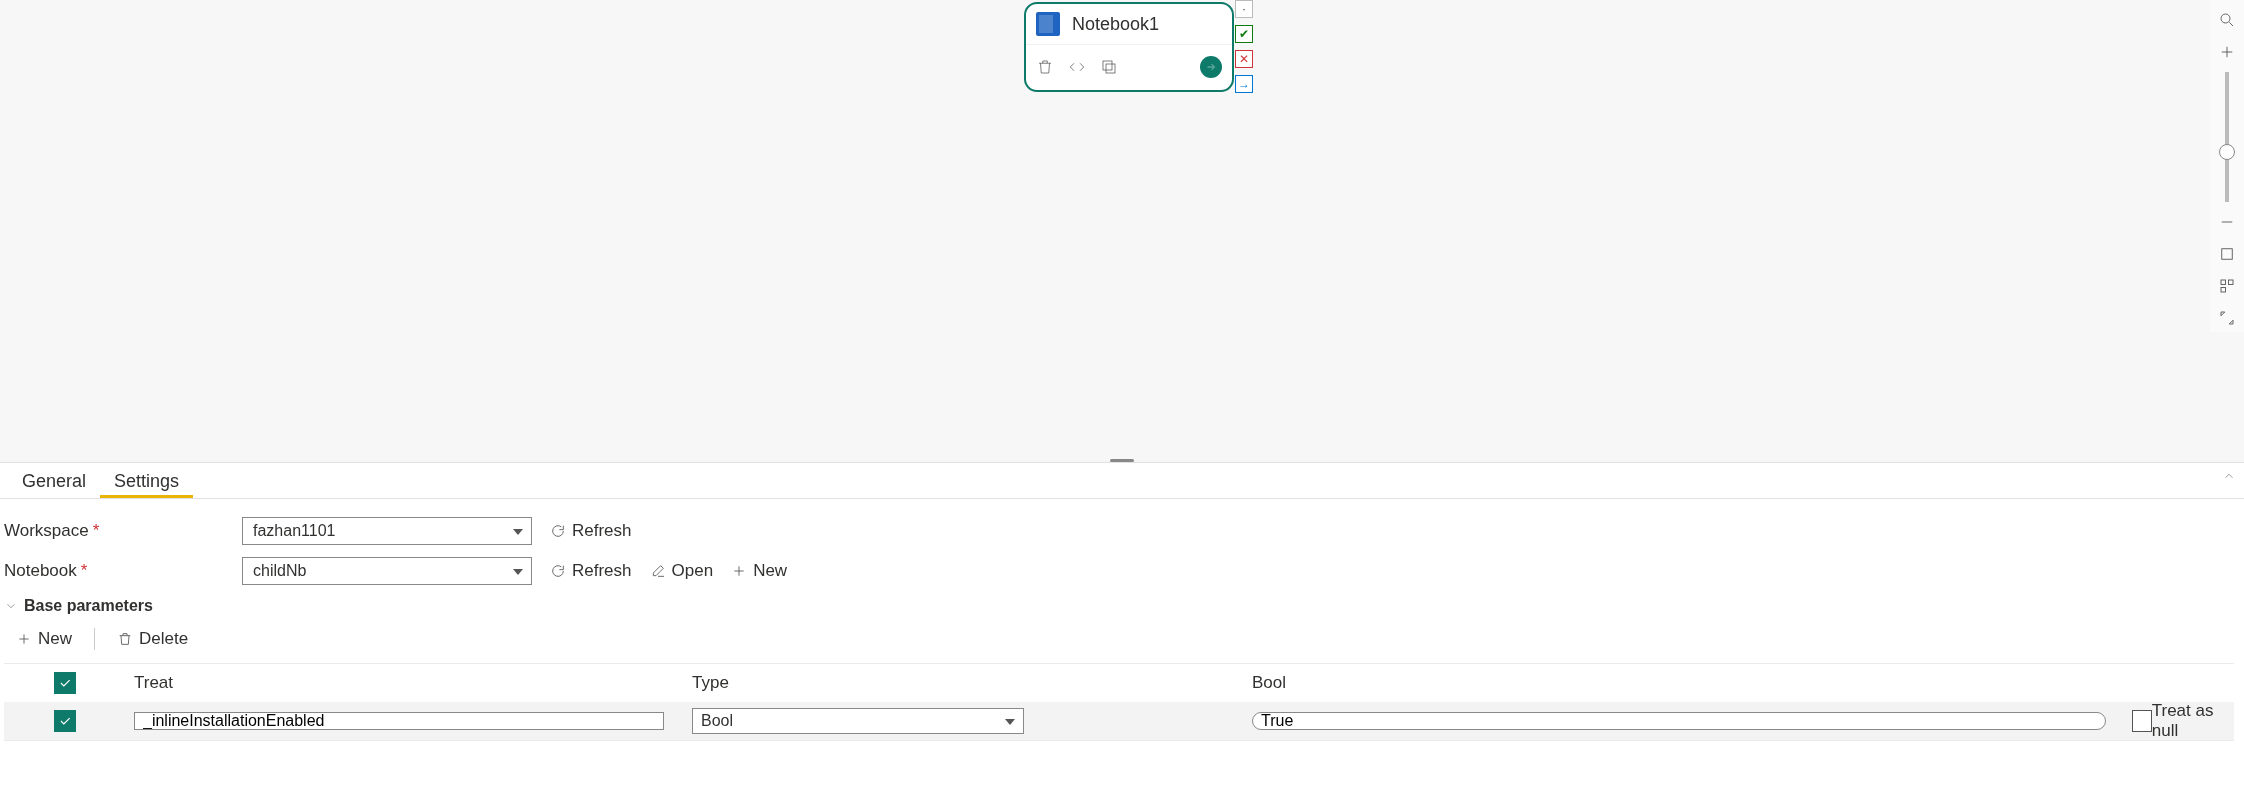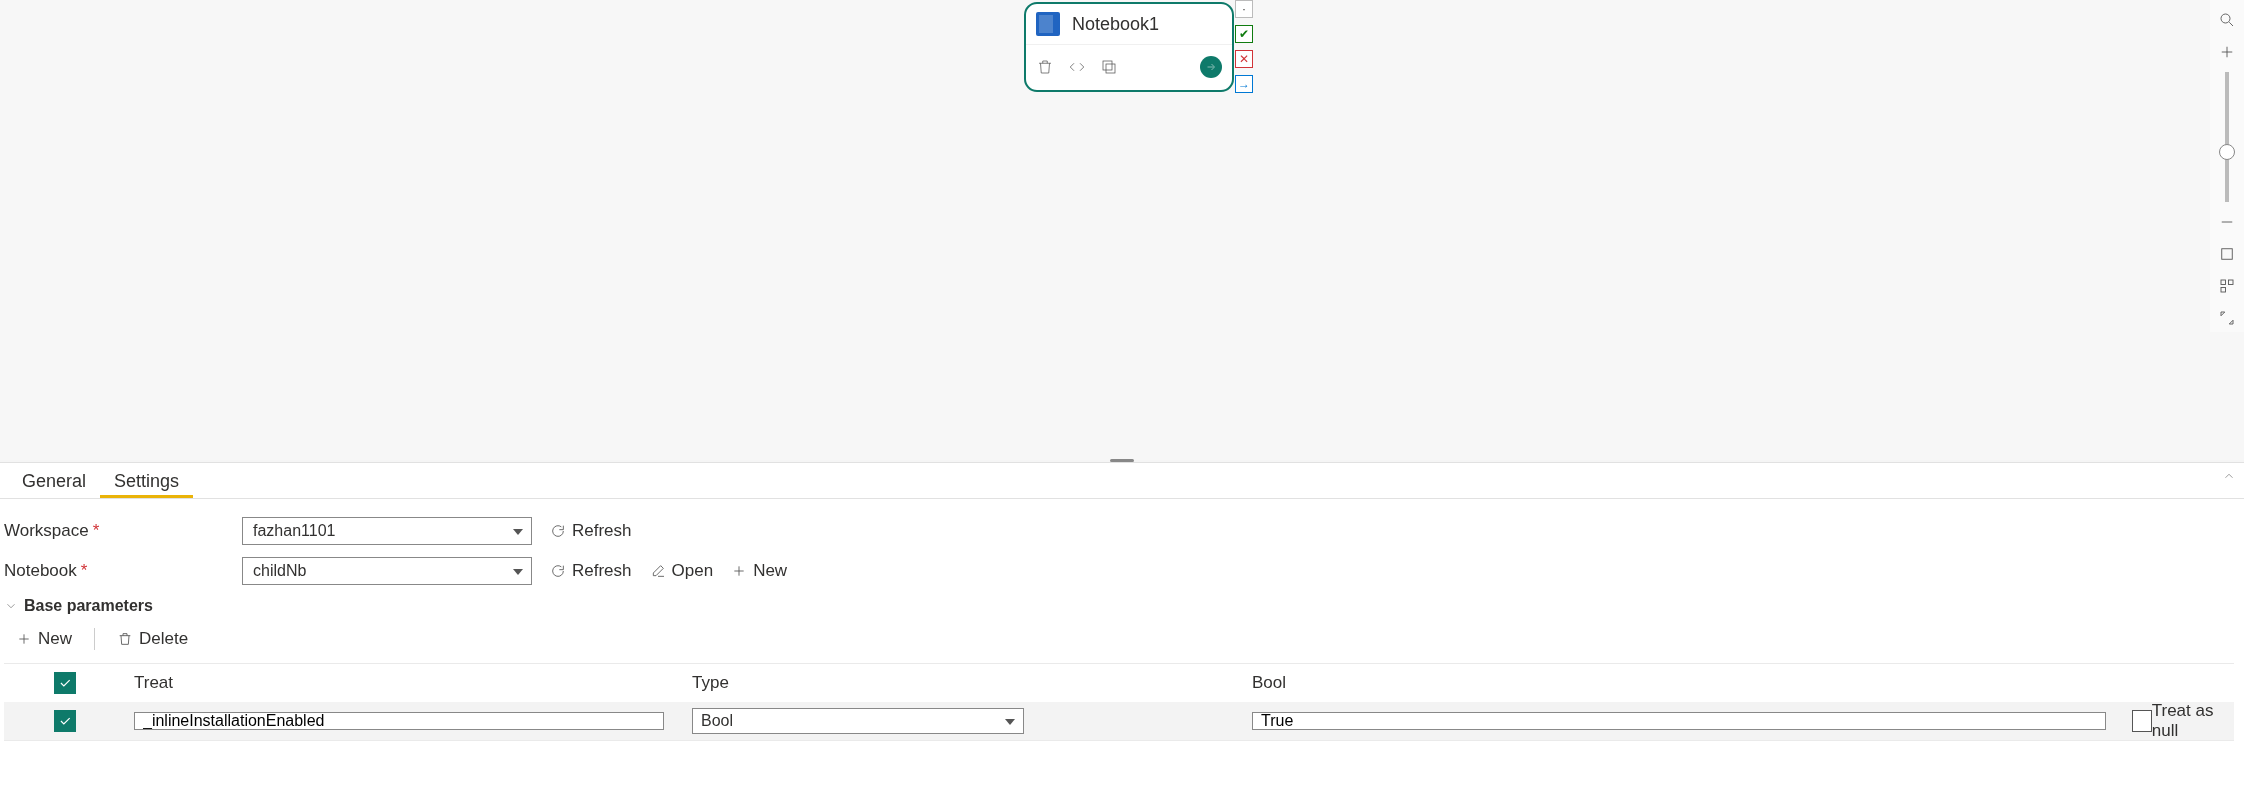--- a/index.html
+++ b/index.html
@@ -246,21 +246,21 @@
   .chk.empty { background:#fff; border:1px solid #555;}
 
   .txt-input {
     height:18px;
     border:1px solid #888;
     padding:0 8px;
     font-size:16px;
     background:#fff;
   }
   .col-name  .txt-input { width:530px;}
-  .col-value .txt-input { width:854px;}
+  .col-value .txt-input { width:854px;border-radius:9px;}
   .type-select {
     width:332px; height:26px;
     border:1px solid #888;
     padding:0 24px 0 8px;
     font-size:16px;
     background:#fff;
     position:relative;
     display:flex; align-items:center;
     cursor:pointer;
   }

